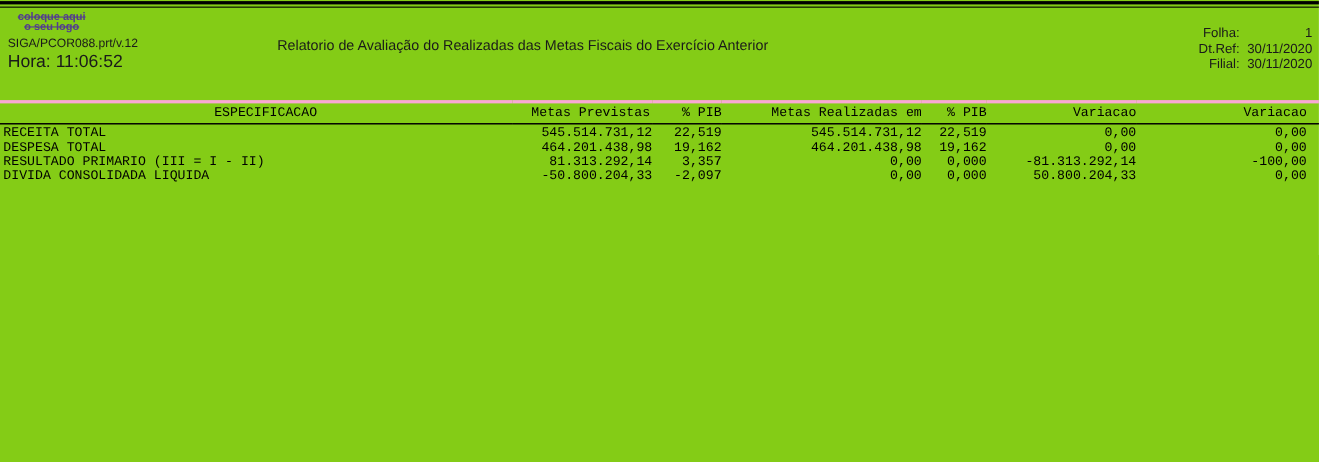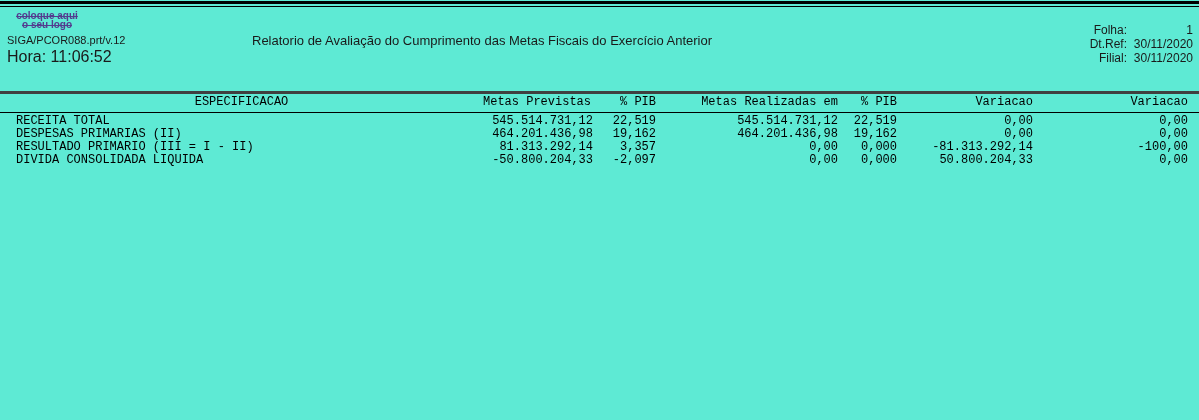--- a/index.html
+++ b/index.html
@@ -1,19 +1,19 @@
 <!DOCTYPE html>
 <html><head>
 <meta charset="utf-8">
 <style>
   html,body { margin:0; padding:0; background:#ffffff; }
   .page {
     position:relative;
     width:1199px; height:420px;
-    background:#5eead4;
+    background:#84cc16;
     overflow:hidden;
     font-family:"Liberation Sans", sans-serif;
     color:#1a1a1a;
   }
   .rule-top-thick { position:absolute; top:1px; left:0; width:1199px; height:3px; background:#000; }
   .rule-top-thin  { position:absolute; top:6px; left:0; width:1199px; height:1px; background:#000; }
 
   .logo {
     position:absolute; top:11px; left:8px;
     color:#533d8f;
@@ -37,54 +37,54 @@
     position:absolute; top:91px; left:0;
     width:1199px;
     border-collapse:collapse;
     table-layout:fixed;
     font-family:"Liberation Mono", monospace;
     font-size:12px;
     color:#000;
   }
   .report-table th {
     font-weight:normal;
-    border-top:3px solid #404040;
+    border-top:3px solid #f9a8d4;
     border-bottom:1px solid #000;
     padding:2px 0 3px 17px;
     line-height:13px;
     white-space:nowrap;
     overflow:hidden;
   }
   .report-table td {
     padding:0;
     line-height:13.1px;
     white-space:nowrap;
     overflow:hidden;
   }
   .report-table .c-spec   { text-align:left; }
   .report-table th.c-spec { text-align:center; }
-  .report-table td.c-spec { padding-left:16px; }
+  .report-table td.c-spec { padding-left:3px; }
   .report-table .c-num    { text-align:right;margin-left:23px; }
   .report-table .c-last   { padding-right:11px; }
   .report-table tbody tr:first-child td { padding-top:2px; }
 </style>
 </head>
 <body>
 
 <div class="page">
   <div class="rule-top-thick"></div>
   <div class="rule-top-thin"></div>
 
   <div class="logo">
     <span>coloque aqui</span>
     <span>o seu logo</span>
   </div>
 
   <div class="report-id">SIGA/PCOR088.prt/v.12</div>
-  <div class="report-title">Relatorio de Avaliação do Cumprimento das Metas Fiscais do Exercício Anterior</div>
+  <div class="report-title">Relatorio de Avaliação do Realizadas das Metas Fiscais do Exercício Anterior</div>
   <div class="report-time">Hora: 11:06:52</div>
 
   <div class="hdr-right">
     <div class="hdr-right-row">
       <span class="lbl">Folha:</span>
       <span class="val">1</span>
     </div>
     <div class="hdr-right-row">
       <span class="lbl">Dt.Ref:</span>
       <span class="val">30/11/2020</span>
@@ -120,24 +120,24 @@
       <tr>
         <td class="c-spec">RECEITA TOTAL</td>
         <td class="c-num">545.514.731,12</td>
         <td class="c-num">22,519</td>
         <td class="c-num">545.514.731,12</td>
         <td class="c-num">22,519</td>
         <td class="c-num">0,00</td>
         <td class="c-num c-last">0,00</td>
       </tr>
       <tr>
-        <td class="c-spec">DESPESAS PRIMARIAS (II)</td>
-        <td class="c-num">464.201.436,98</td>
+        <td class="c-spec">DESPESA TOTAL</td>
+        <td class="c-num">464.201.438,98</td>
         <td class="c-num">19,162</td>
-        <td class="c-num">464.201.436,98</td>
+        <td class="c-num">464.201.438,98</td>
         <td class="c-num">19,162</td>
         <td class="c-num">0,00</td>
         <td class="c-num c-last">0,00</td>
       </tr>
       <tr>
         <td class="c-spec">RESULTADO PRIMARIO (III = I - II)</td>
         <td class="c-num">81.313.292,14</td>
         <td class="c-num">3,357</td>
         <td class="c-num">0,00</td>
         <td class="c-num">0,000</td>

